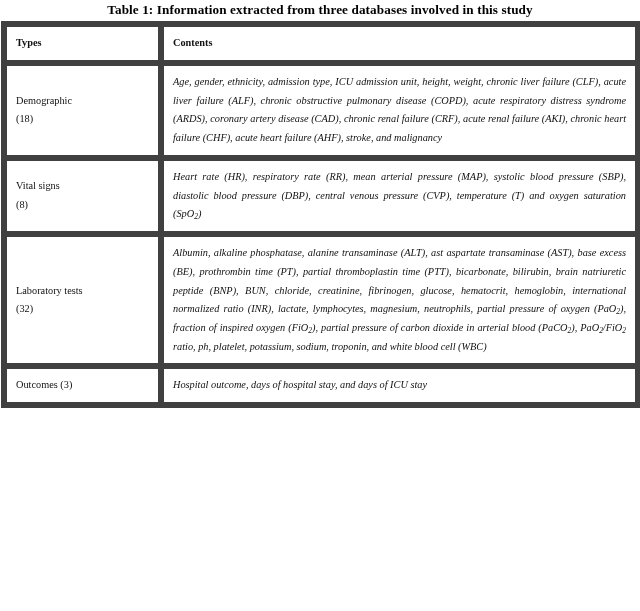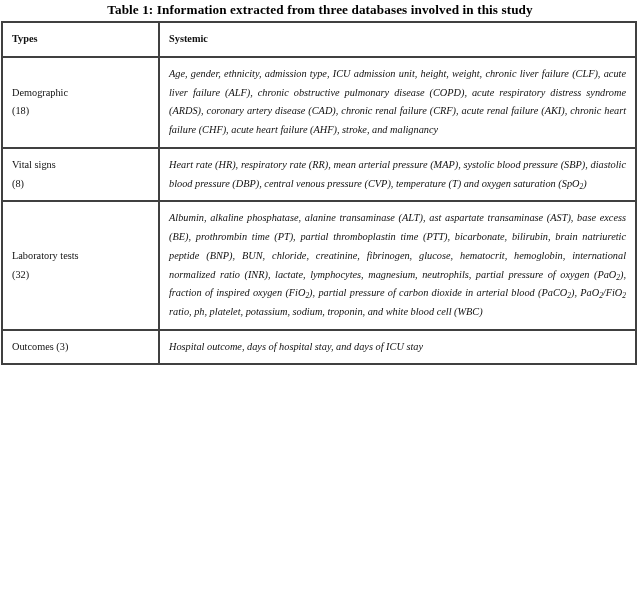--- a/index.html
+++ b/index.html
@@ -32,21 +32,21 @@
   }
   table.info-table {
     border-collapse: collapse;
     width: 634px;
     margin: 0 0 0 1px;
     table-layout: fixed;
     border: 1px solid #2b2b2b;
   }
   table.info-table td,
   table.info-table th {
-    border: 2px solid #404040;
+    border: 6px solid #404040;
     vertical-align: middle;
     padding: 7px 9px 7px 9px;
     font-size: 10.3px;
     line-height: 1.82;
     color: #111;
   }
   col.c-type { width: 157px; }
   col.c-content { width: 477px; }
 
   thead th {
@@ -88,21 +88,21 @@
   <div class="table-caption">Table 1: Information extracted from three databases involved in this study</div>
 
   <table class="info-table">
     <colgroup>
       <col class="c-type">
       <col class="c-content">
     </colgroup>
     <thead>
       <tr>
         <th>Types</th>
-        <th>Systemic</th>
+        <th>Contents</th>
       </tr>
     </thead>
     <tbody>
 
       <tr>
         <td class="type-cell">
           <span class="tline">Demographic</span>
           <span class="tline">(18)</span>
         </td>
         <td class="content-cell">Age, gender, ethnicity, admission type, ICU admission unit, height, weight, chronic liver failure (CLF), acute liver failure (ALF), chronic obstructive pulmonary disease (COPD), acute respiratory distress syndrome (ARDS), coronary artery disease (CAD), chronic renal failure (CRF), acute renal failure (AKI), chronic heart failure (CHF), acute heart failure (AHF), stroke, and malignancy</td>

